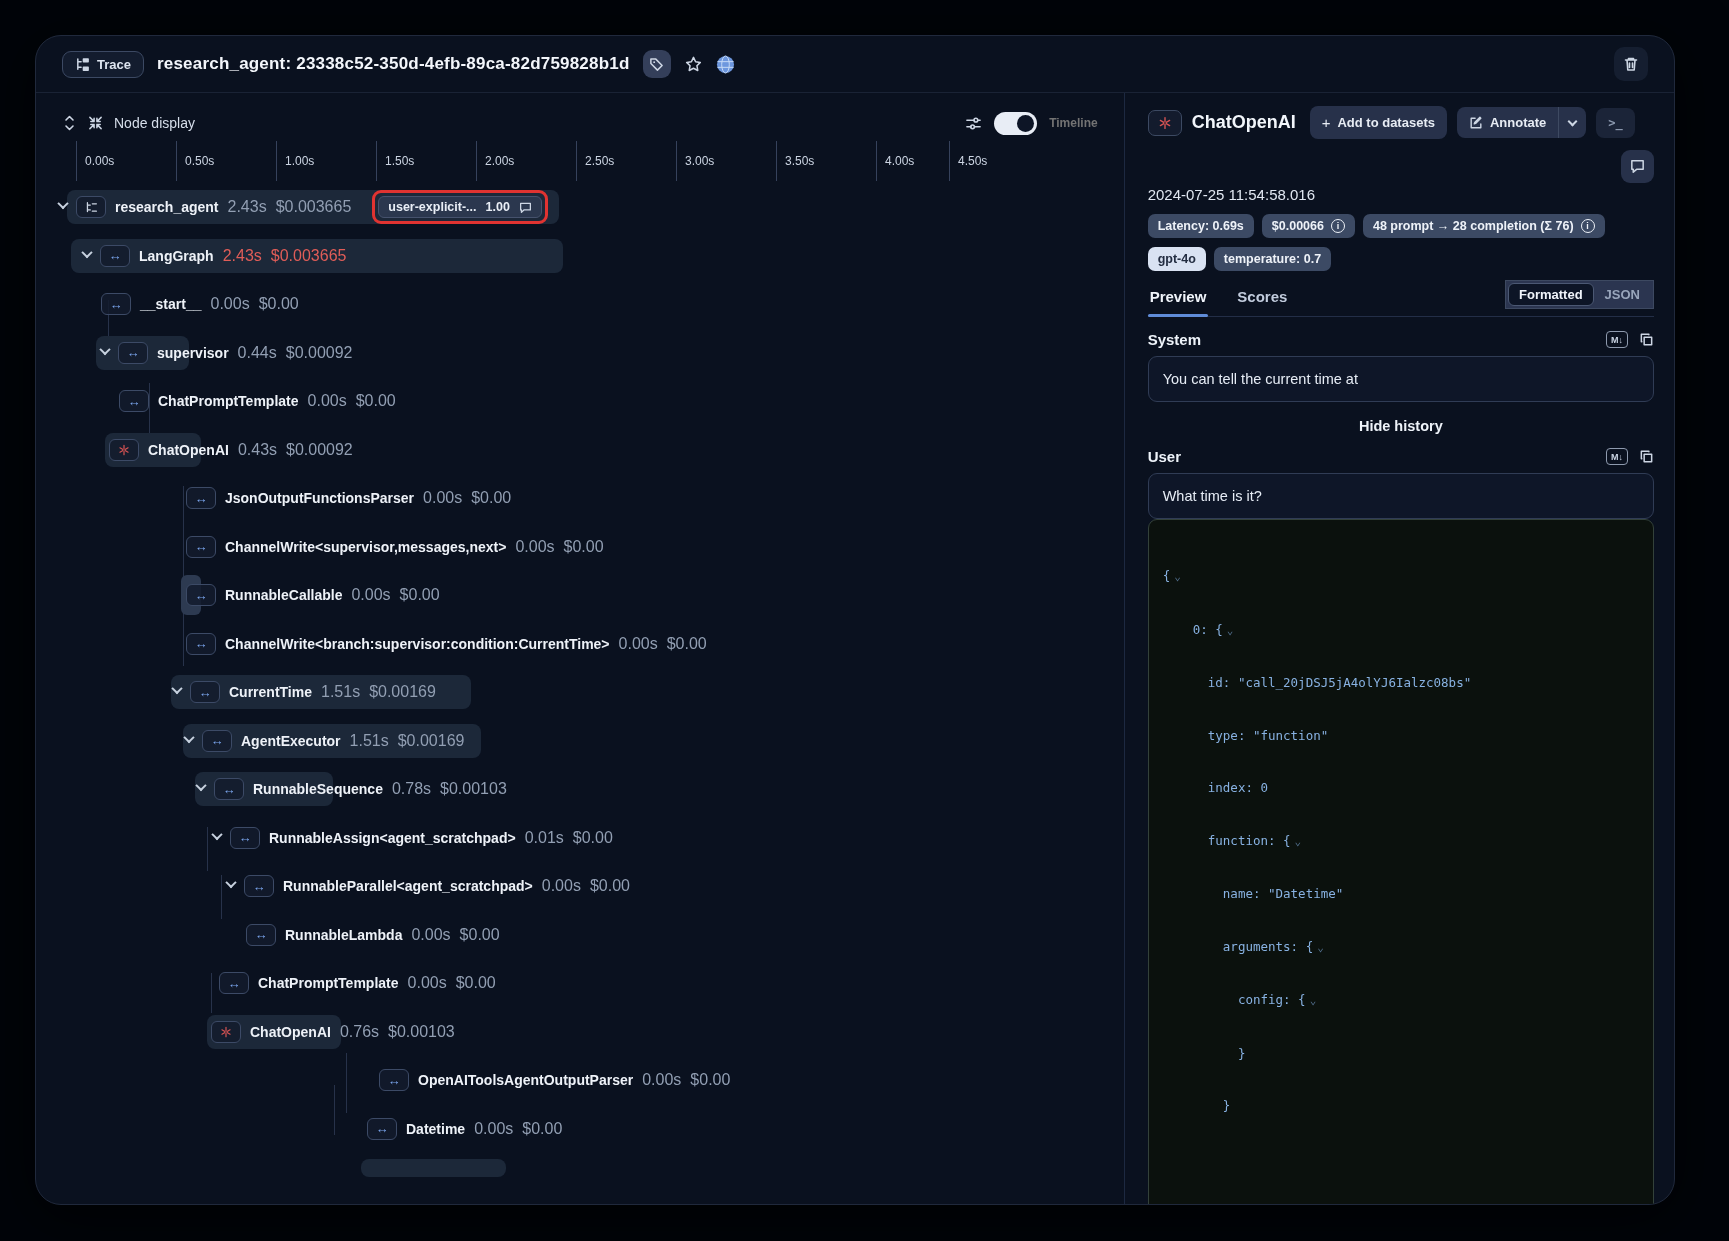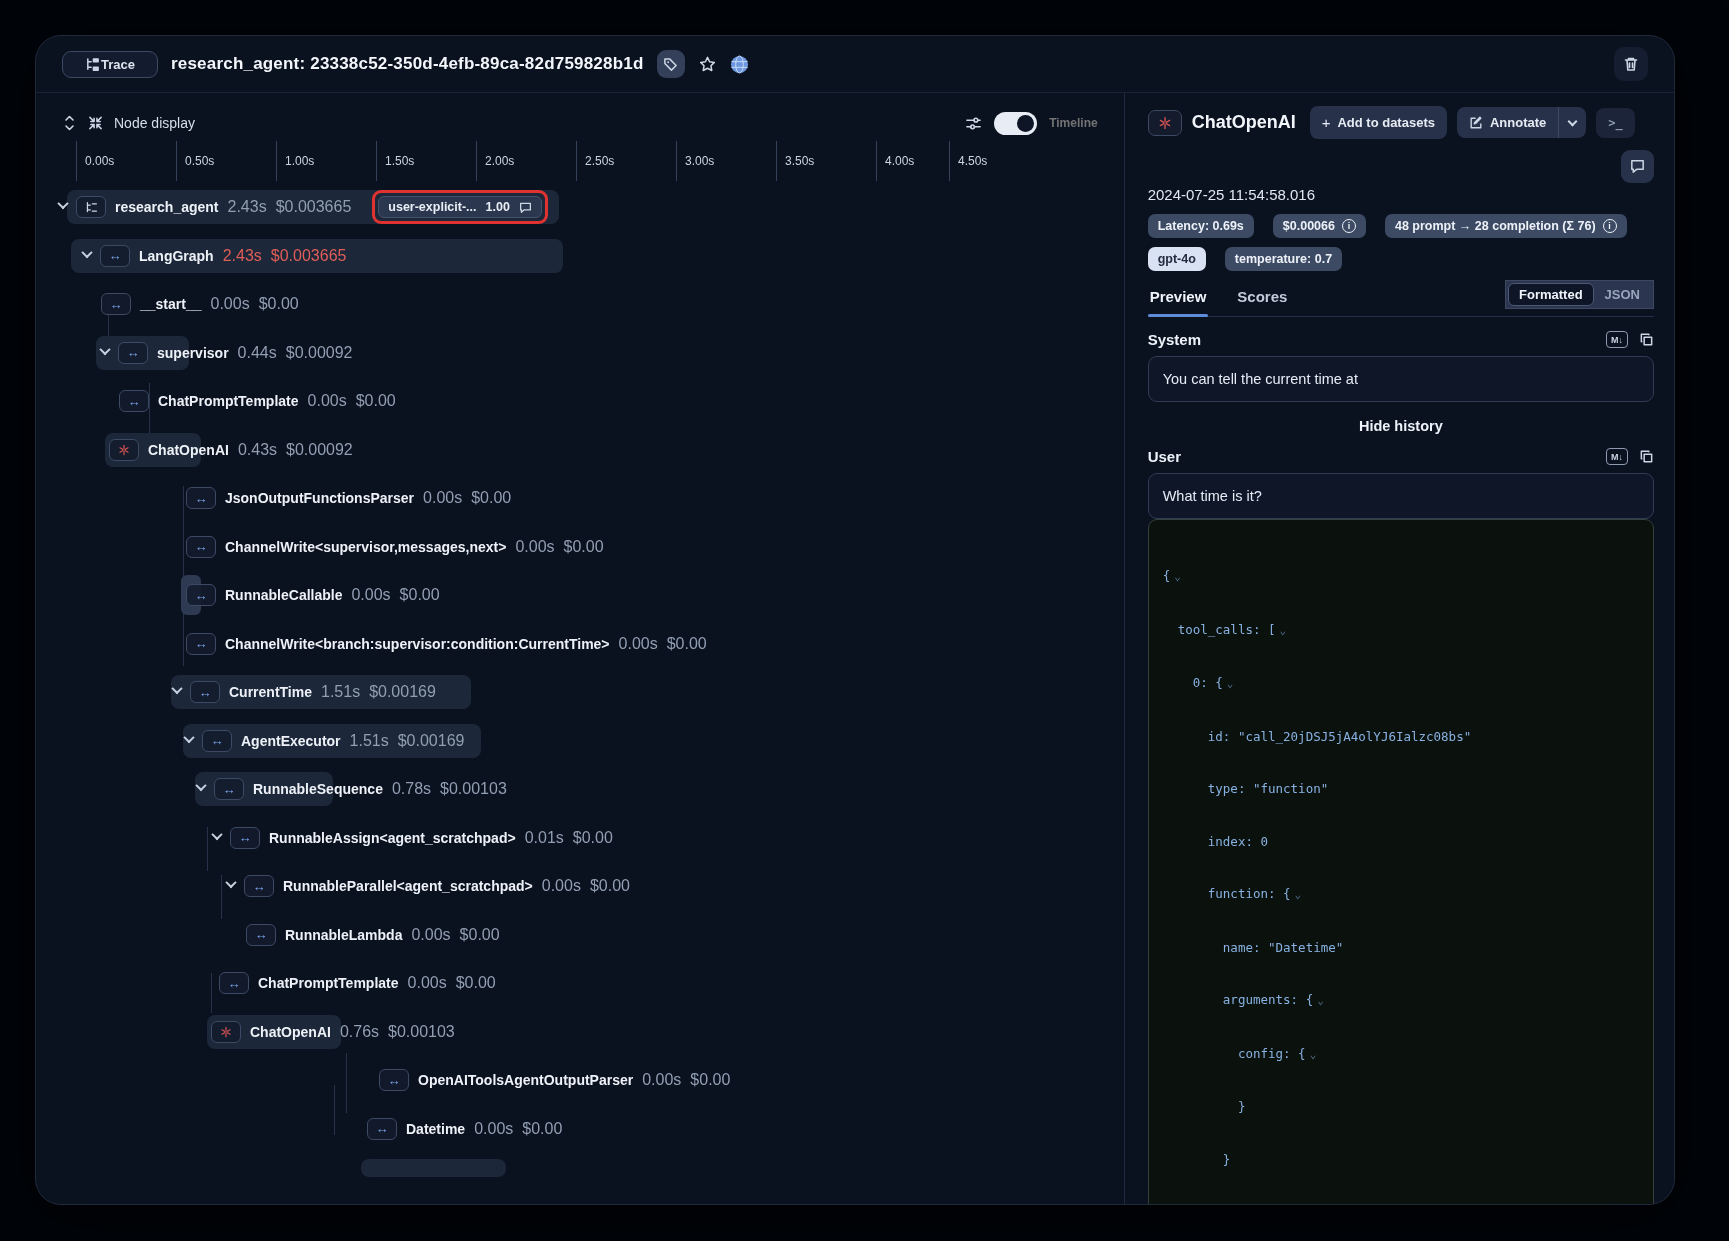--- a/index.html
+++ b/index.html
@@ -4,21 +4,21 @@
 <style>
   * { box-sizing: border-box; margin: 0; padding: 0; }
   html,body { width:1729px; height:1241px; background:#010409; font-family:"Liberation Sans", sans-serif; overflow:hidden; }
   .window { position:absolute; left:35px; top:35px; width:1640px; height:1170px;
     background:#0a111f; border:1px solid #20293c; border-radius:26px; overflow:hidden;
     box-shadow:0 10px 60px rgba(0,0,0,.75); }
 
   
   .titlebar { height:57px; display:flex; align-items:center; gap:13px; padding:0 26px;
     border-bottom:1px solid #1a2335; }
-  .trace-badge { display:inline-flex; align-items:center; gap:1px; padding:5px 22px;
+  .trace-badge { display:inline-flex; align-items:center; gap:7px; padding:5px 12px;
     background:#131c2e; border:1px solid #3c4963; border-radius:9px;
     color:#dde4ef; font-size:13px; font-weight:bold; }
   .page-title { font-size:17px; font-weight:bold; color:#f3f6fb; letter-spacing:.2px; }
   .iconbtn { display:flex; align-items:center; justify-content:center; border:none; cursor:pointer; background:transparent; }
   .tag-btn { width:28px; height:28px; background:#343f5a; border-radius:9px; }
   .trash-btn { margin-left:auto; width:34px; height:34px; background:#151e30; border-radius:10px; }
   svg.lin { stroke:#cdd6e4; fill:none; stroke-width:1.6; stroke-linecap:round; stroke-linejoin:round; }
 
   
   .main { display:flex; height:1112px; }
@@ -64,21 +64,21 @@
   .btn { background:#27314a; border:none; border-radius:8px; color:#e7ecf4; font-size:13px; font-weight:bold;
     padding:8px 12px; display:flex; gap:7px; align-items:center; cursor:pointer; font-family:inherit; }
   .annotate-group { display:flex; align-items:stretch; }
   .annotate-btn { border-radius:8px 0 0 8px; }
   .caret-btn { border-radius:0 8px 8px 0; border-left:1px solid #3e4a62; padding:8px 10px; }
   .caret { width:7px; height:7px; border-left:2px solid #cdd6e4; border-bottom:2px solid #cdd6e4; transform:rotate(-45deg); margin-top:-3px; }
   .term-btn { background:#1b2438; color:#8b98af; font-family:"DejaVu Sans Mono", monospace; font-size:12px; font-weight:bold; }
   .bubble-row { display:flex; justify-content:flex-end; margin:11px 0 2px; }
   .bubble-btn { width:33px; height:33px; border-radius:9px; background:#27314a; }
   .timestamp { font-size:15px; color:#e0e7f1; margin:3px 0 11px; }
-  .pill-row { display:flex; flex-wrap:wrap; gap:19px; margin-bottom:9px; }
+  .pill-row { display:flex; flex-wrap:wrap; gap:8px; margin-bottom:9px; }
   .pill { background:#3c4a64; color:#eef2f8; font-size:12.5px; font-weight:bold; padding:5px 10px;
     border-radius:7px; display:inline-flex; gap:7px; align-items:center; white-space:nowrap; }
   .pill.light { background:#d9e2f2; color:#232d41; }
   .info-i { width:14px; height:14px; border:1.4px solid currentColor; border-radius:50%;
     font-size:9px; font-weight:bold; display:flex; align-items:center; justify-content:center; font-style:normal; }
 
   .tabs-row { display:flex; align-items:flex-end; margin-top:8px; border-bottom:1px solid #232e47; }
   .tab { font-size:15px; font-weight:bold; color:#f0f4fa; padding:6px 2px 11px; margin-right:27px; position:relative; cursor:pointer; }
   .tab.active::after { content:""; position:absolute; left:0; right:0; bottom:-1px; height:3px; background:#5f8cd8; border-radius:2px; }
   .tab.inactive { color:#c2ccdd; }
@@ -498,21 +498,20 @@
           <span class="md-icon">M↓</span>
           <svg class="lin" width="15" height="15" viewBox="0 0 16 16">
               <path d="M5.5 5.5h8v8h-8zM3 10.5h-.5v-8h8V3"></path>
             </svg>
         </span>
       </div>
       <div class="box">What time is it?</div>
 
       <div class="codebox">
         <div class="cl chevline">{</div>
-        <div class="cl chevline">  tool_calls: [</div>
         <div class="cl chevline">    0: {</div>
         <div class="cl">      id: "call_20jDSJ5jA4olYJ6Ialzc08bs"</div>
         <div class="cl">      type: "function"</div>
         <div class="cl">      index: 0</div>
         <div class="cl chevline">      function: {</div>
         <div class="cl">        name: "Datetime"</div>
         <div class="cl chevline">        arguments: {</div>
         <div class="cl chevline">          config: {</div>
         <div class="cl">          }</div>
         <div class="cl">        }</div>

